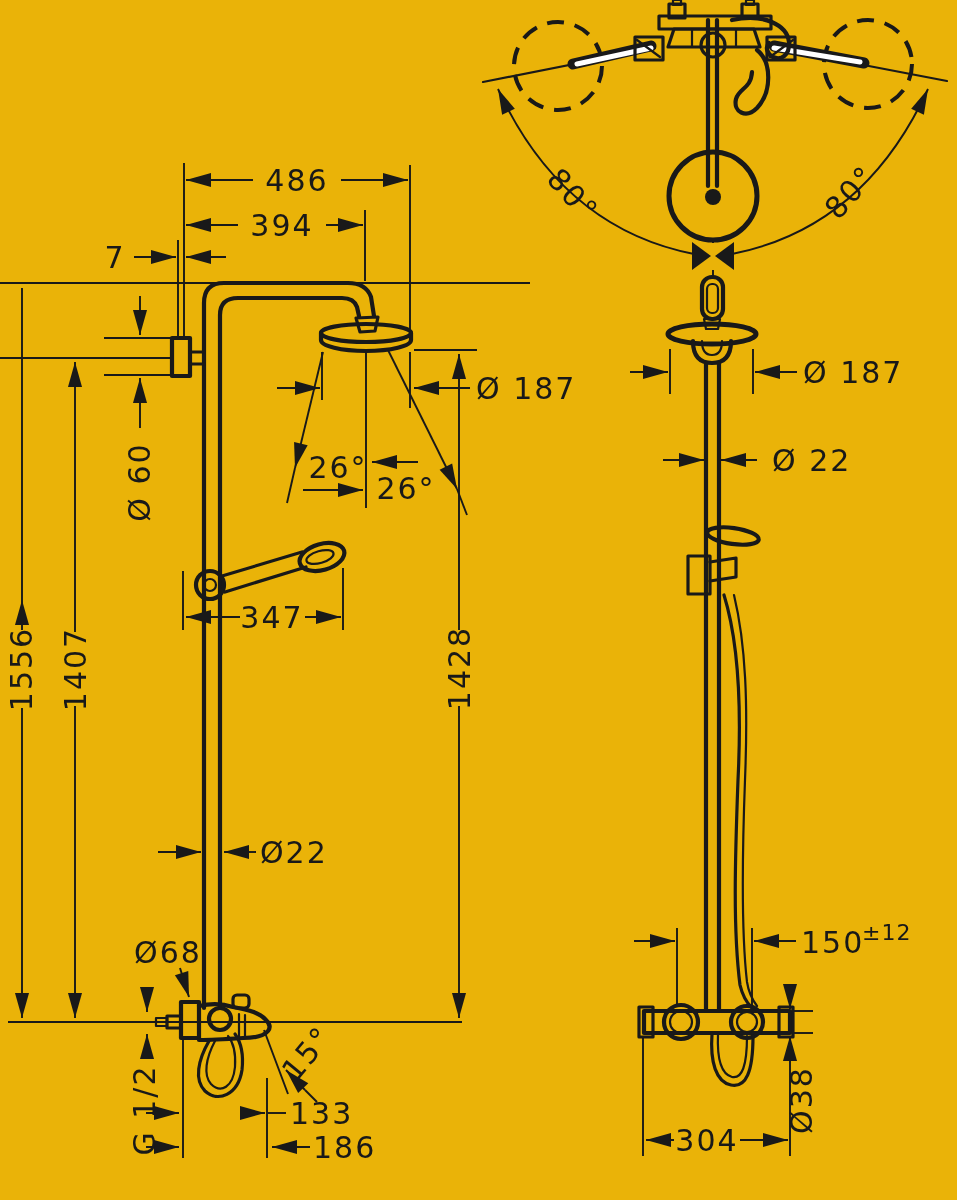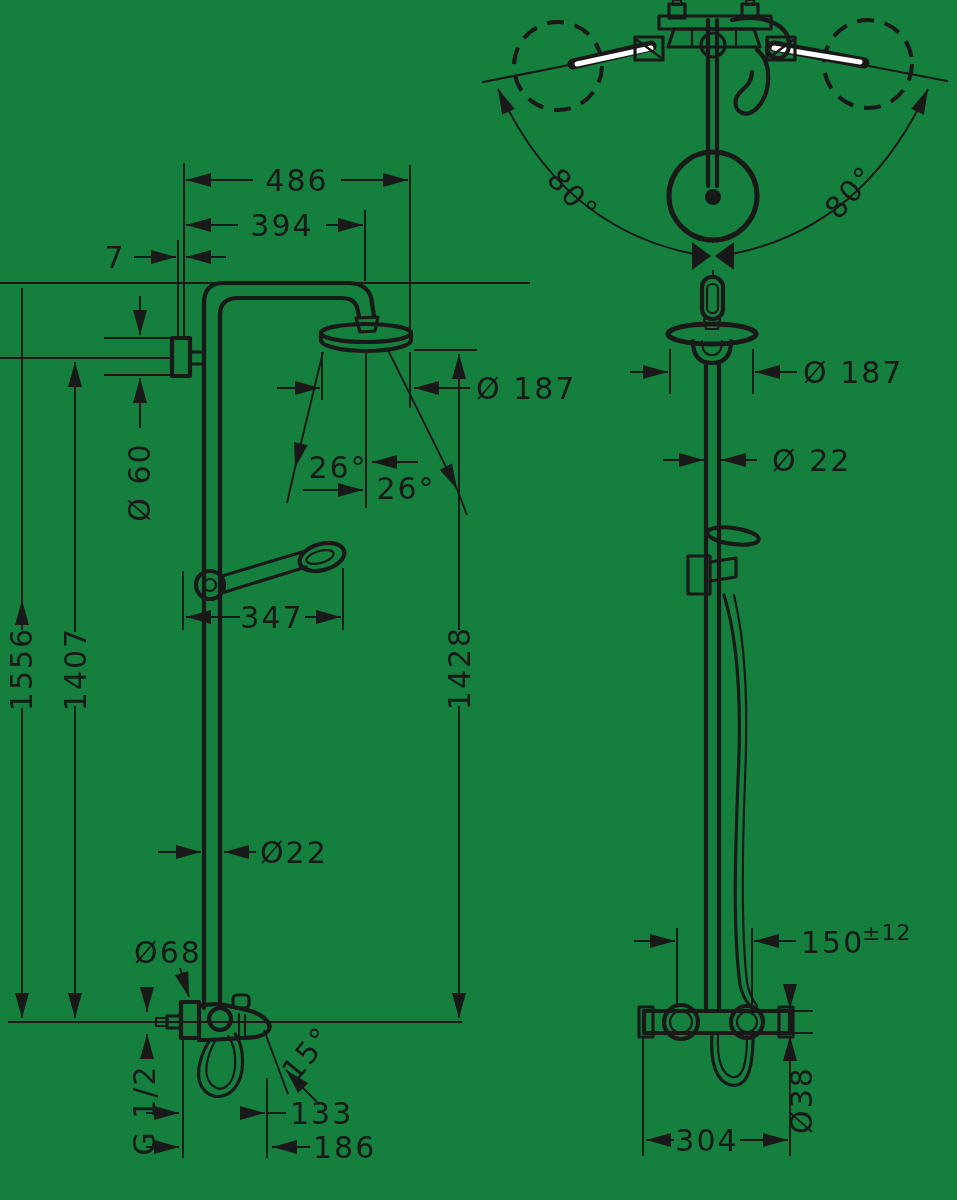--- a/index.html
+++ b/index.html
@@ -1,16 +1,16 @@
 <!DOCTYPE html>
 <html><head>
 <meta charset="utf-8">
 <style>
   html,body{margin:0;padding:0;background:#ffffff;}
-  .stage{position:relative;width:957px;height:1200px;background:#15803d;overflow:hidden;
+  .stage{position:relative;width:957px;height:1200px;background:#eab308;overflow:hidden;
          font-family:"DejaVu Sans","Liberation Sans",sans-serif;}
   svg{display:block;}
   .p5{fill:none;stroke:#191919;stroke-width:5;stroke-linecap:round;stroke-linejoin:round;}
   .p4{fill:none;stroke:#191919;stroke-width:4.2;stroke-linecap:round;stroke-linejoin:round;}
   .p3{fill:none;stroke:#191919;stroke-width:3.2;stroke-linecap:round;stroke-linejoin:round;}
   .p2{fill:none;stroke:#191919;stroke-width:2.2;stroke-linecap:round;stroke-linejoin:round;}
   .d {fill:none;stroke:#191919;stroke-width:1.9;stroke-linecap:butt;}
   .dd{fill:none;stroke:#191919;stroke-width:4;stroke-dasharray:17 11;}
   .dsh{fill:none;stroke:#191919;stroke-width:2;stroke-dasharray:10 7;}
   .wht{fill:none;stroke:#ffffff;stroke-width:5;stroke-linecap:round;}

